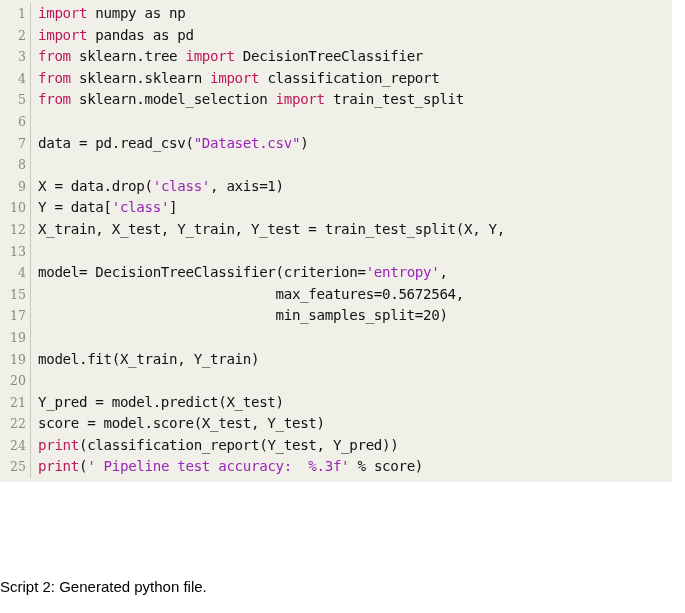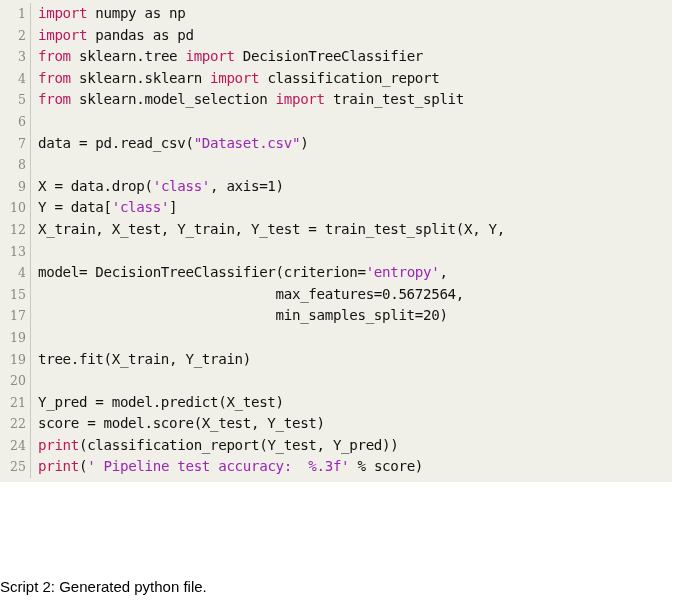--- a/index.html
+++ b/index.html
@@ -102,21 +102,21 @@
         <div class="code-line"><span class="lineno">7</span><span class="rule"></span><span class="codetext"><span>data = pd.read_csv(</span><span class="str">"Dataset.csv"</span><span>)</span></span></div>
         <div class="code-line"><span class="lineno">8</span><span class="rule"></span><span class="codetext"></span></div>
         <div class="code-line"><span class="lineno">9</span><span class="rule"></span><span class="codetext"><span>X = data.drop(</span><span class="str">'class'</span><span>, axis=1)</span></span></div>
         <div class="code-line"><span class="lineno">10</span><span class="rule"></span><span class="codetext"><span>Y = data[</span><span class="str">'class'</span><span>]</span></span></div>
         <div class="code-line"><span class="lineno">12</span><span class="rule"></span><span class="codetext"><span>X_train, X_test, Y_train, Y_test = train_test_split(X, Y,</span></span></div>
         <div class="code-line"><span class="lineno">13</span><span class="rule"></span><span class="codetext"></span></div>
         <div class="code-line"><span class="lineno">4</span><span class="rule"></span><span class="codetext"><span>model= DecisionTreeClassifier(criterion=</span><span class="str">'entropy'</span><span>,</span></span></div>
         <div class="code-line"><span class="lineno">15</span><span class="rule"></span><span class="codetext"><span>                             max_features=0.5672564,</span></span></div>
         <div class="code-line"><span class="lineno">17</span><span class="rule"></span><span class="codetext"><span>                             min_samples_split=20)</span></span></div>
         <div class="code-line"><span class="lineno">19</span><span class="rule"></span><span class="codetext"></span></div>
-        <div class="code-line"><span class="lineno">19</span><span class="rule"></span><span class="codetext"><span>tree.fit(X_train, Y_train)</span></span></div>
+        <div class="code-line"><span class="lineno">19</span><span class="rule"></span><span class="codetext"><span>model.fit(X_train, Y_train)</span></span></div>
         <div class="code-line"><span class="lineno">20</span><span class="rule"></span><span class="codetext"></span></div>
         <div class="code-line"><span class="lineno">21</span><span class="rule"></span><span class="codetext"><span>Y_pred = model.predict(X_test)</span></span></div>
         <div class="code-line"><span class="lineno">22</span><span class="rule"></span><span class="codetext"><span>score = model.score(X_test, Y_test)</span></span></div>
         <div class="code-line"><span class="lineno">24</span><span class="rule"></span><span class="codetext"><span class="kw">print</span><span>(classification_report(Y_test, Y_pred))</span></span></div>
         <div class="code-line"><span class="lineno">25</span><span class="rule"></span><span class="codetext"><span class="kw">print</span><span>(</span><span class="str">' Pipeline test accuracy:  %.3f'</span><span> % score)</span></span></div>
       </div>
   </div>
 
   <div class="caption">Script 2: Generated python file.</div>
 

